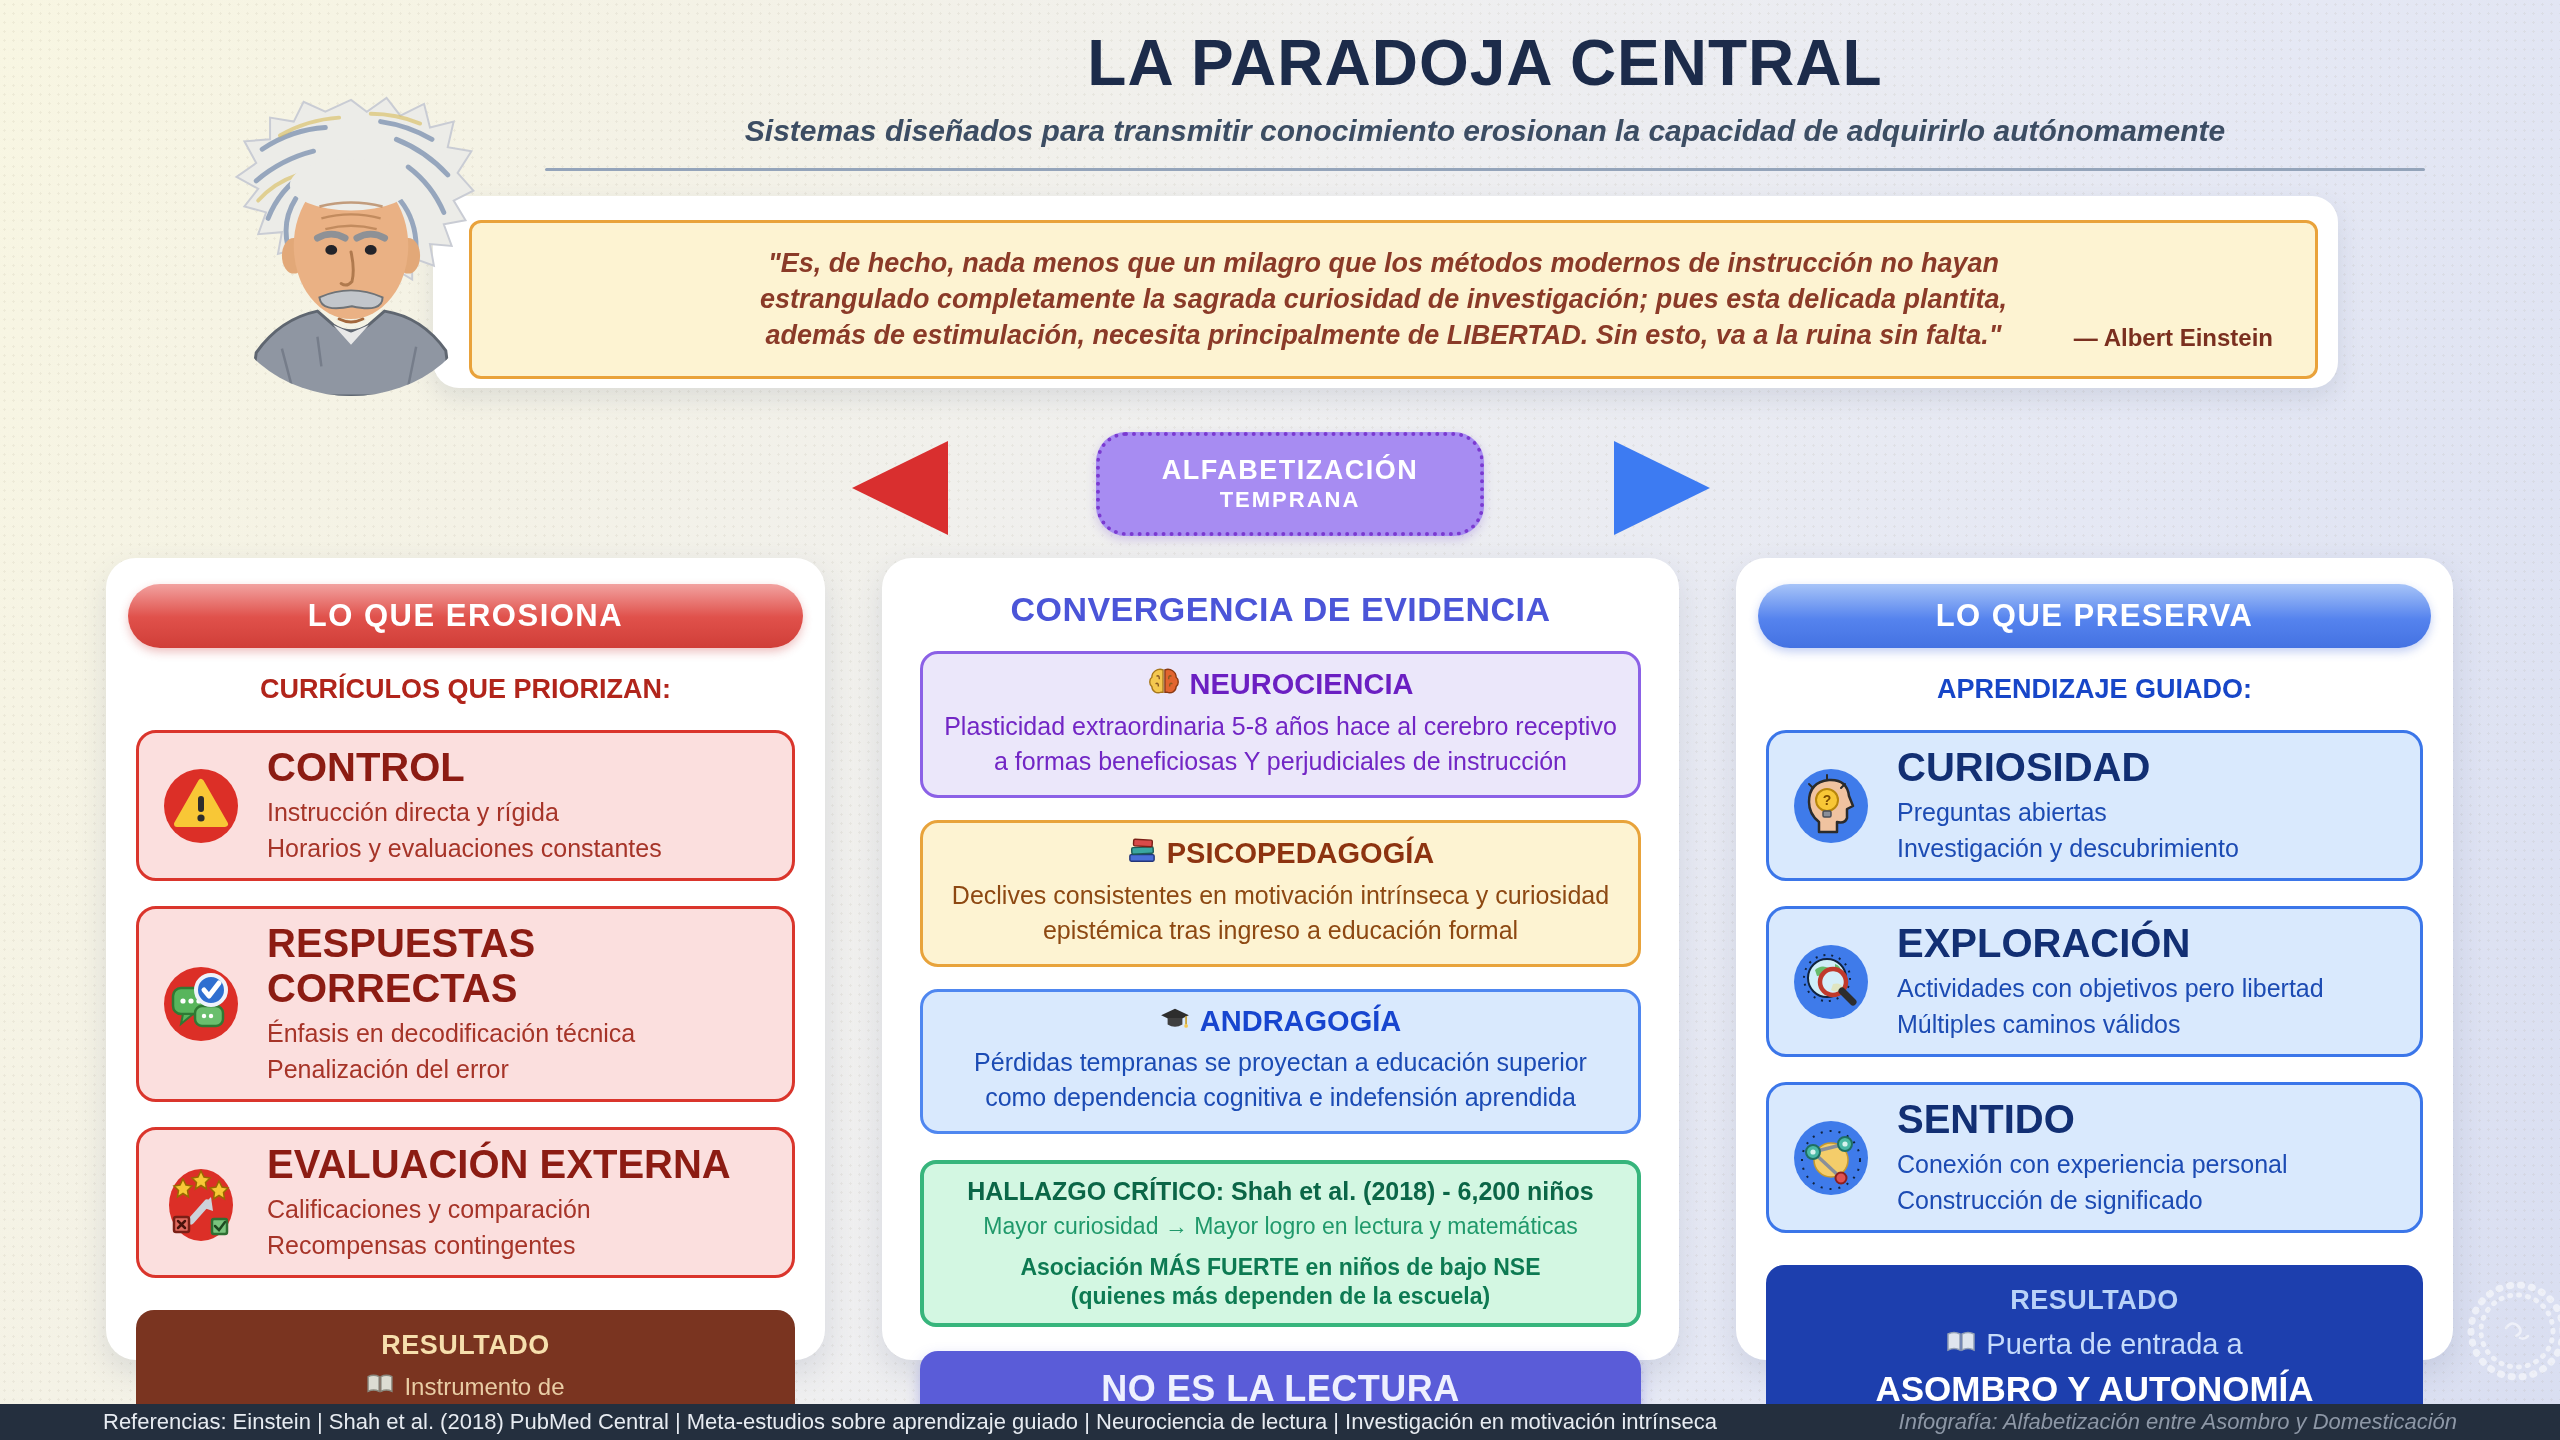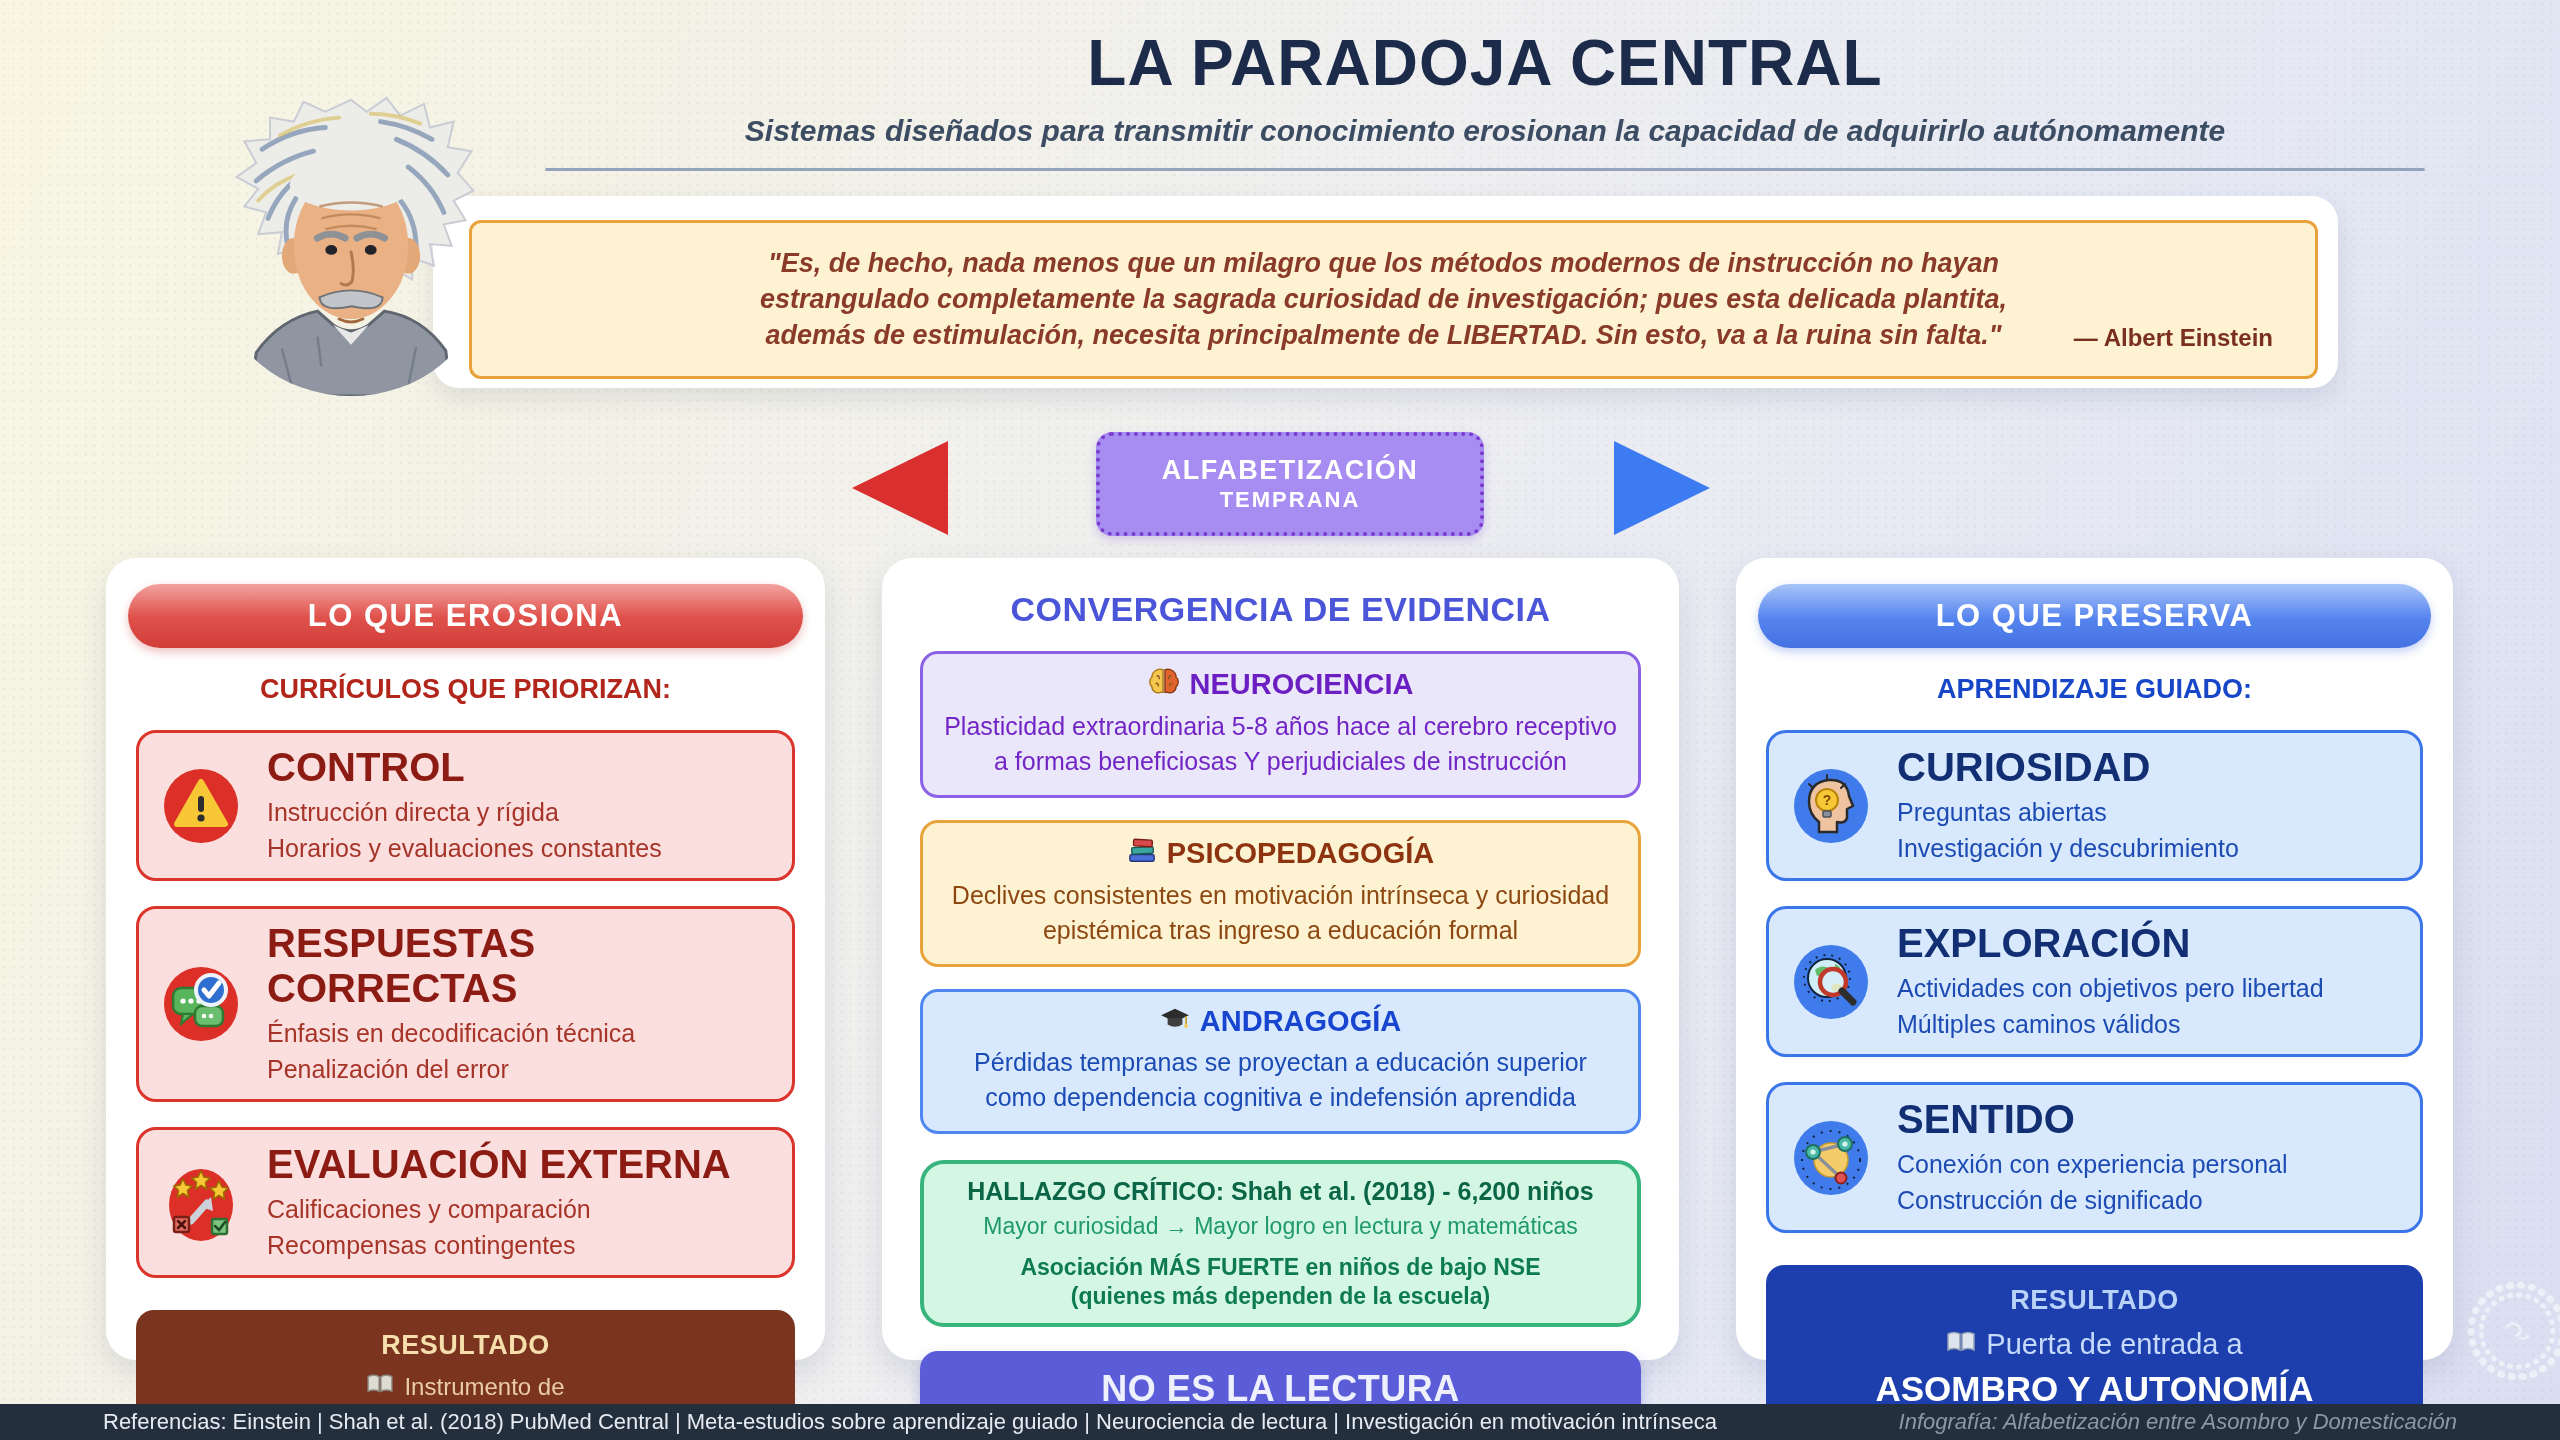--- a/index.html
+++ b/index.html
@@ -30,21 +30,21 @@
   .einstein{position:absolute;left:222px;top:90px;width:258px;height:306px;z-index:6;
     border-radius:0 0 50% 50% / 0 0 36% 36%;overflow:hidden;}
 
   
   .arrow{position:absolute;top:441px;width:0;height:0;z-index:2;}
   .arrow-left{left:852px;border-top:47px solid transparent;border-bottom:47px solid transparent;
     border-right:96px solid #d92f2f;}
   .arrow-right{left:1614px;border-top:47px solid transparent;border-bottom:47px solid transparent;
     border-left:96px solid #3d7bf2;}
   .badge{position:absolute;left:1096px;top:432px;width:380px;height:96px;z-index:2;
-    background:#a78cf2;border:4px dotted #7a3ad0;border-radius:16px;
+    background:#a78cf2;border:4px dotted #7a3ad0;border-radius:30px;
     display:flex;flex-direction:column;justify-content:center;align-items:center;gap:1px;
     box-shadow:0 4px 10px rgba(120,80,210,.25);}
   .badge-l1{color:#fff;font-size:27px;font-weight:800;letter-spacing:1.5px;}
   .badge-l2{color:#fff;font-size:22px;font-weight:800;letter-spacing:2px;}
 
   
   .panel{position:absolute;top:558px;height:802px;background:#fff;border-radius:30px;z-index:1;
     box-shadow:0 12px 30px rgba(70,80,120,.15);}
   .panel-left{left:106px;width:719px;}
   .panel-mid{left:882px;width:797px;}
@@ -94,21 +94,21 @@
   .ecard-purple{background:#ebe7fa;border:3px solid #8b61e6;}
   .ecard-purple .ecard-title{color:#6b1fc2;}
   .ecard-purple .ecard-body{color:#7226c5;}
   .ecard-cream{background:#fdf3d2;border:3px solid #e8a33b;}
   .ecard-cream .ecard-title{color:#8d3310;}
   .ecard-cream .ecard-body{color:#8d4812;}
   .ecard-sky{background:#d9e9fd;border:3px solid #4f87f0;}
   .ecard-sky .ecard-title{color:#1745cf;}
   .ecard-sky .ecard-body{color:#1b4bb4;}
 
-  .finding{margin:26px 38px 0;background:#d3f7e2;border:4px solid #37b57c;border-radius:24px;
+  .finding{margin:26px 38px 0;background:#d3f7e2;border:4px solid #37b57c;border-radius:16px;
     text-align:center;padding:13px 2px;box-sizing:border-box;}
   .finding-title{font-size:25px;font-weight:800;color:#0b6647;}
   .finding-l1{font-size:23px;color:#20996b;margin-top:7px;}
   .finding-l2{font-size:23px;font-weight:800;color:#0d7a52;margin-top:14px;}
   .finding-l3{font-size:23px;font-weight:700;color:#0d7a52;margin-top:2px;}
 
   .conclusion{margin:24px 38px 0;background:#5a5cd8;border-radius:18px;text-align:center;
     padding:17px 12px;box-sizing:border-box;box-shadow:0 6px 14px rgba(90,92,216,.35);}
   .conc-l1{font-size:36px;font-weight:700;color:#eef0fe;letter-spacing:.5px;}
   .conc-l2{font-size:35px;font-weight:800;color:#ffffff;margin-top:4px;letter-spacing:.5px;}

